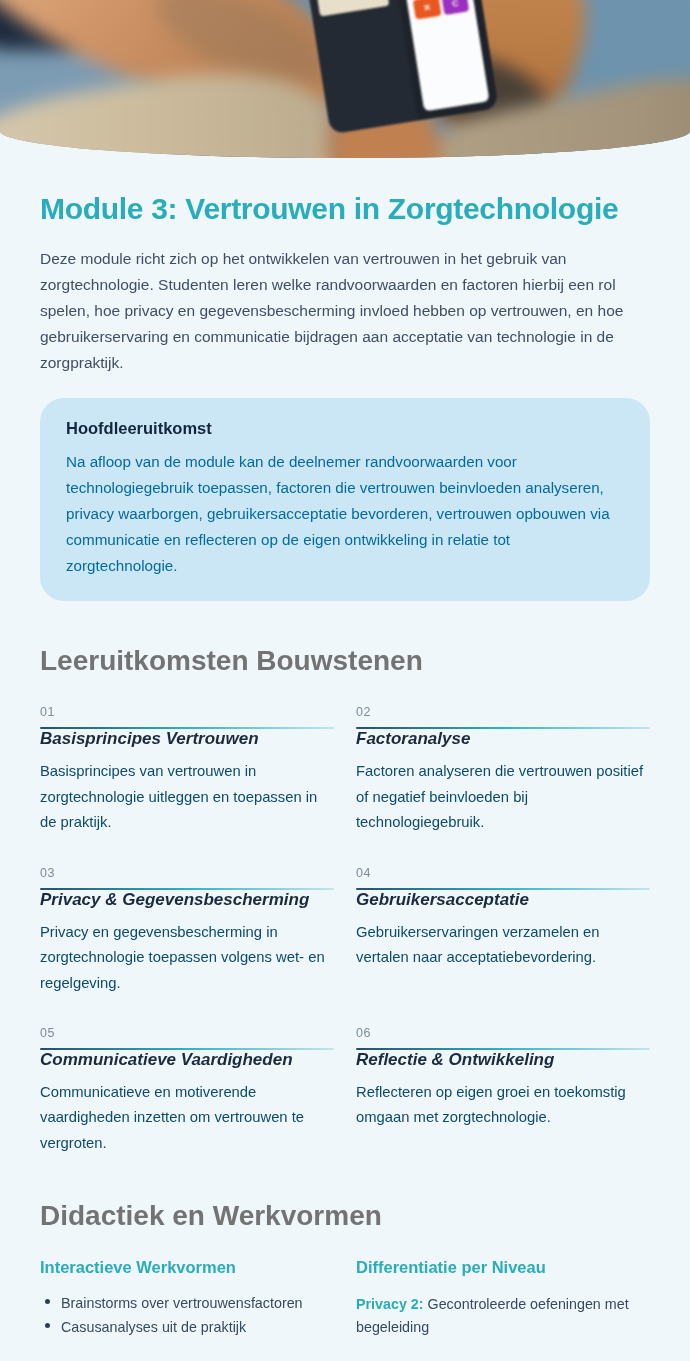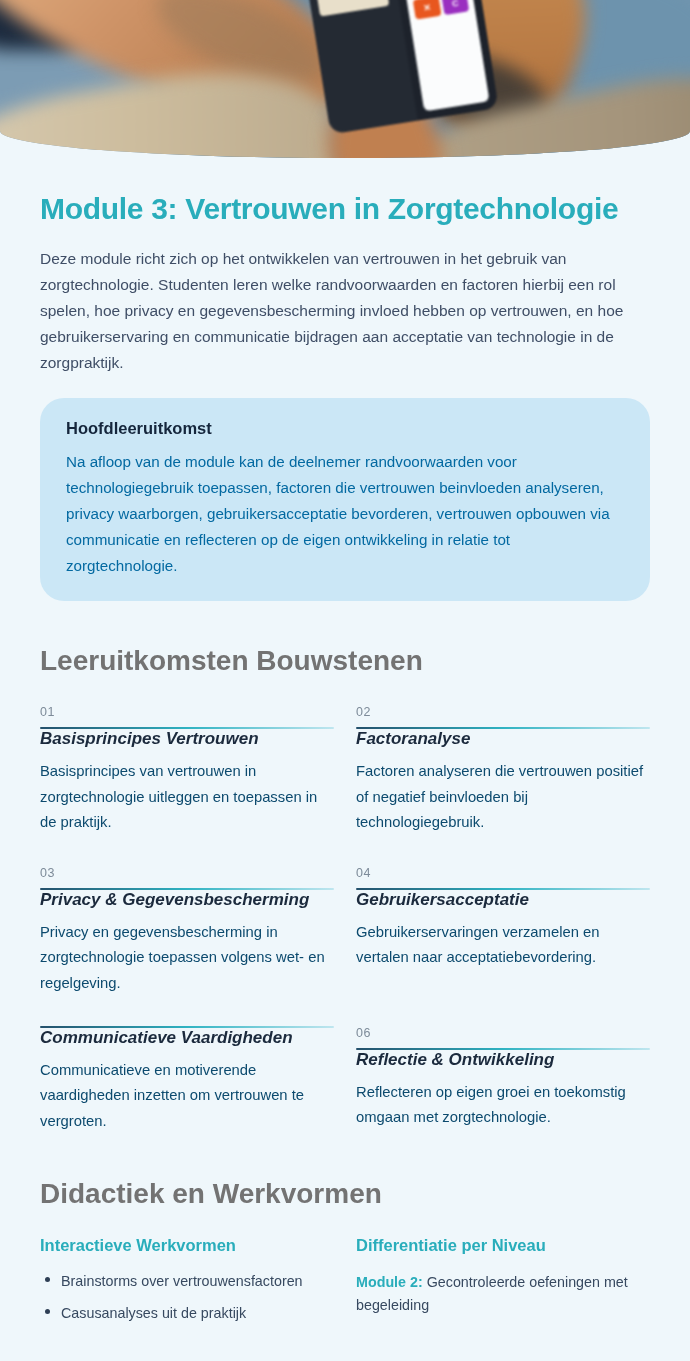--- a/index.html
+++ b/index.html
@@ -71,21 +71,21 @@
   .block h4 { font-size:17px; color:#1b2a3d;font-style:italic; }
   .block p  { margin-top:10px; font-size:14.8px; line-height:1.72; color:#0c4a6e; }
 
   .didactics-grid {
     margin-top:26px;
     display:grid; grid-template-columns:1fr 1fr; column-gap:22px;
   }
   .didactics-grid h5 { color:#29adbb; font-size:16.5px; margin-bottom:16px; }
   ul.workforms { list-style:none; }
   ul.workforms li {
-    position:relative; padding-left:21px; margin-bottom:11px;
+    position:relative; padding-left:21px; margin-bottom:3px;
     font-size:14.3px; color:#374960; line-height:1.45;
   }
   ul.workforms li::before {
     content:""; position:absolute; left:5px; top:6px;
     width:5px; height:5px; border-radius:50%; background:#2e3f55;
   }
   .level { font-size:14.3px; line-height:1.6; color:#374960; margin-bottom:15px; }
   .level .lvl-label { color:#29adbb; font-weight:bold; }
 </style>
 </head>
@@ -146,20 +146,21 @@
       <h4>Privacy &amp; Gegevensbescherming</h4>
       <p>Privacy en gegevensbescherming in zorgtechnologie toepassen volgens wet- en regelgeving.</p>
     </div>
     <div class="block">
       <div class="num">04</div>
       <div class="rule"></div>
       <h4>Gebruikersacceptatie</h4>
       <p>Gebruikerservaringen verzamelen en vertalen naar acceptatiebevordering.</p>
     </div>
     <div class="block">
+      <div class="num">05</div>
       <div class="rule"></div>
       <h4>Communicatieve Vaardigheden</h4>
       <p>Communicatieve en motiverende vaardigheden inzetten om vertrouwen te vergroten.</p>
     </div>
     <div class="block">
       <div class="num">06</div>
       <div class="rule"></div>
       <h4>Reflectie &amp; Ontwikkeling</h4>
       <p>Reflecteren op eigen groei en toekomstig omgaan met zorgtechnologie.</p>
     </div>
@@ -171,18 +172,18 @@
     <div>
       <h5>Interactieve Werkvormen</h5>
       <ul class="workforms">
         <li>Brainstorms over vertrouwensfactoren</li>
         <li>Casusanalyses uit de praktijk</li>
 
       </ul>
     </div>
     <div>
       <h5>Differentiatie per Niveau</h5>
-      <p class="level"><span class="lvl-label">Module 2:</span><span> Gecontroleerde oefeningen met begeleiding</span></p>
+      <p class="level"><span class="lvl-label">Privacy 2:</span><span> Gecontroleerde oefeningen met begeleiding</span></p>
 
     </div>
   </div>
 
 </div>
 
 </body></html>

